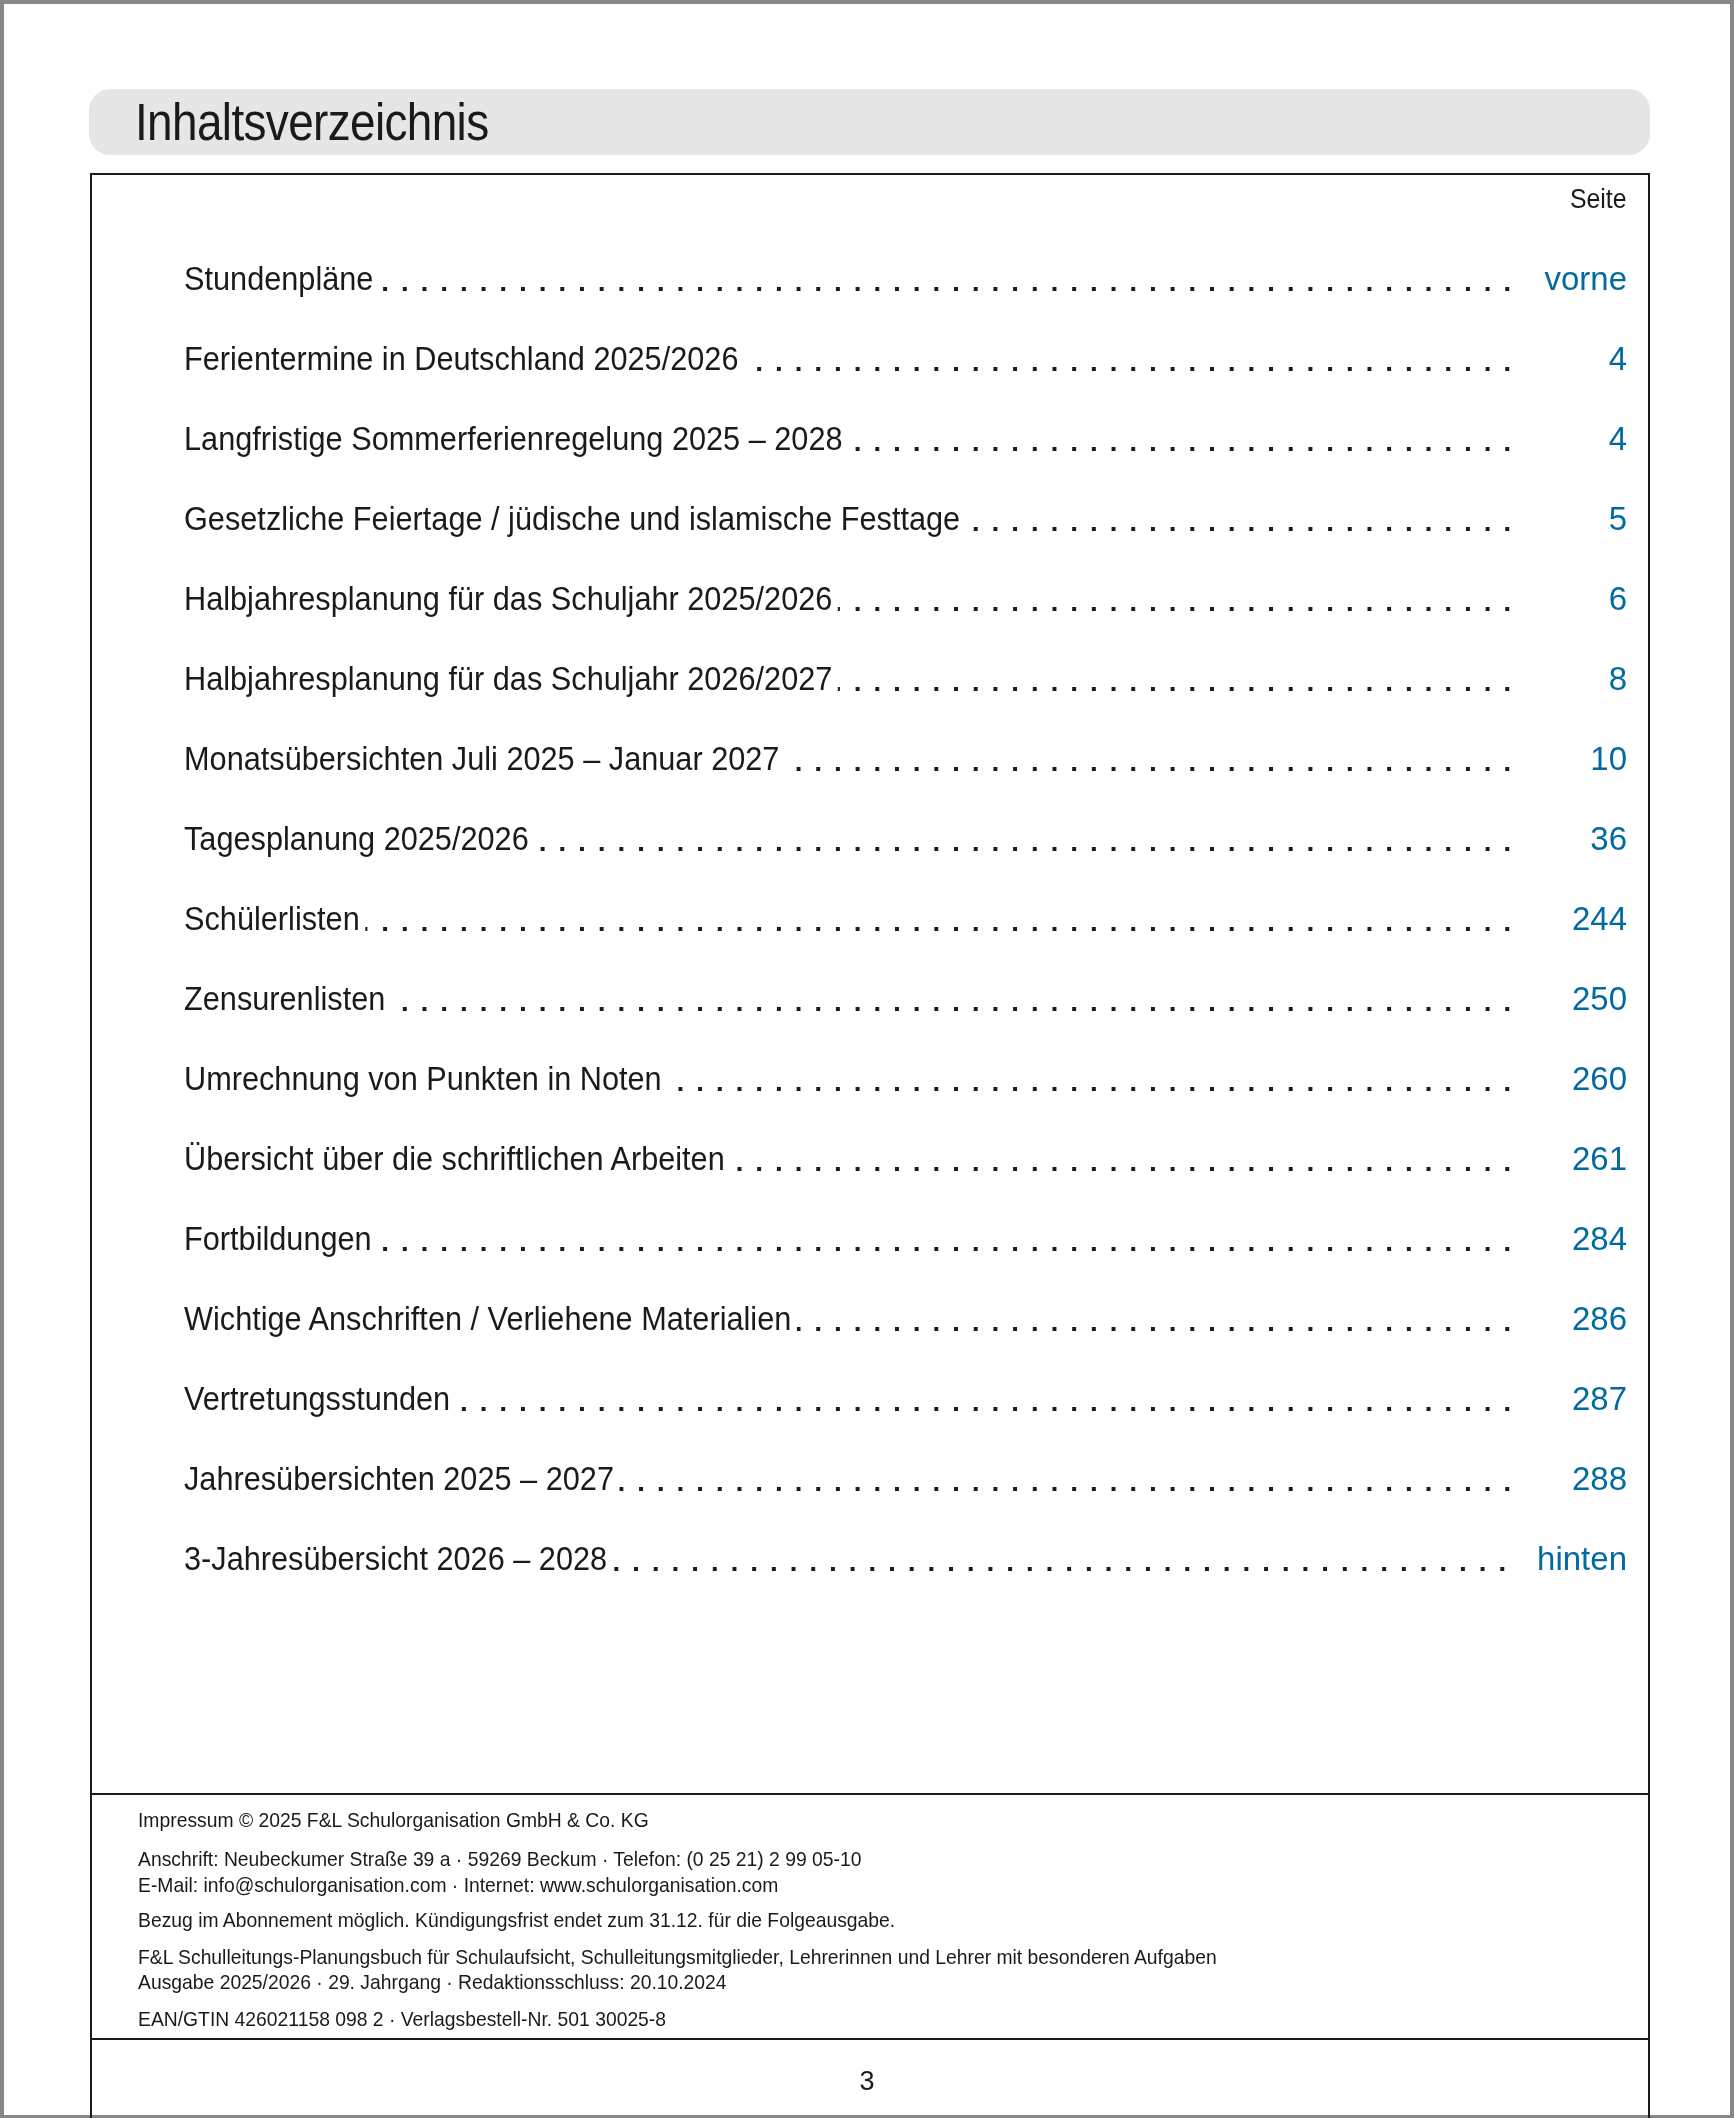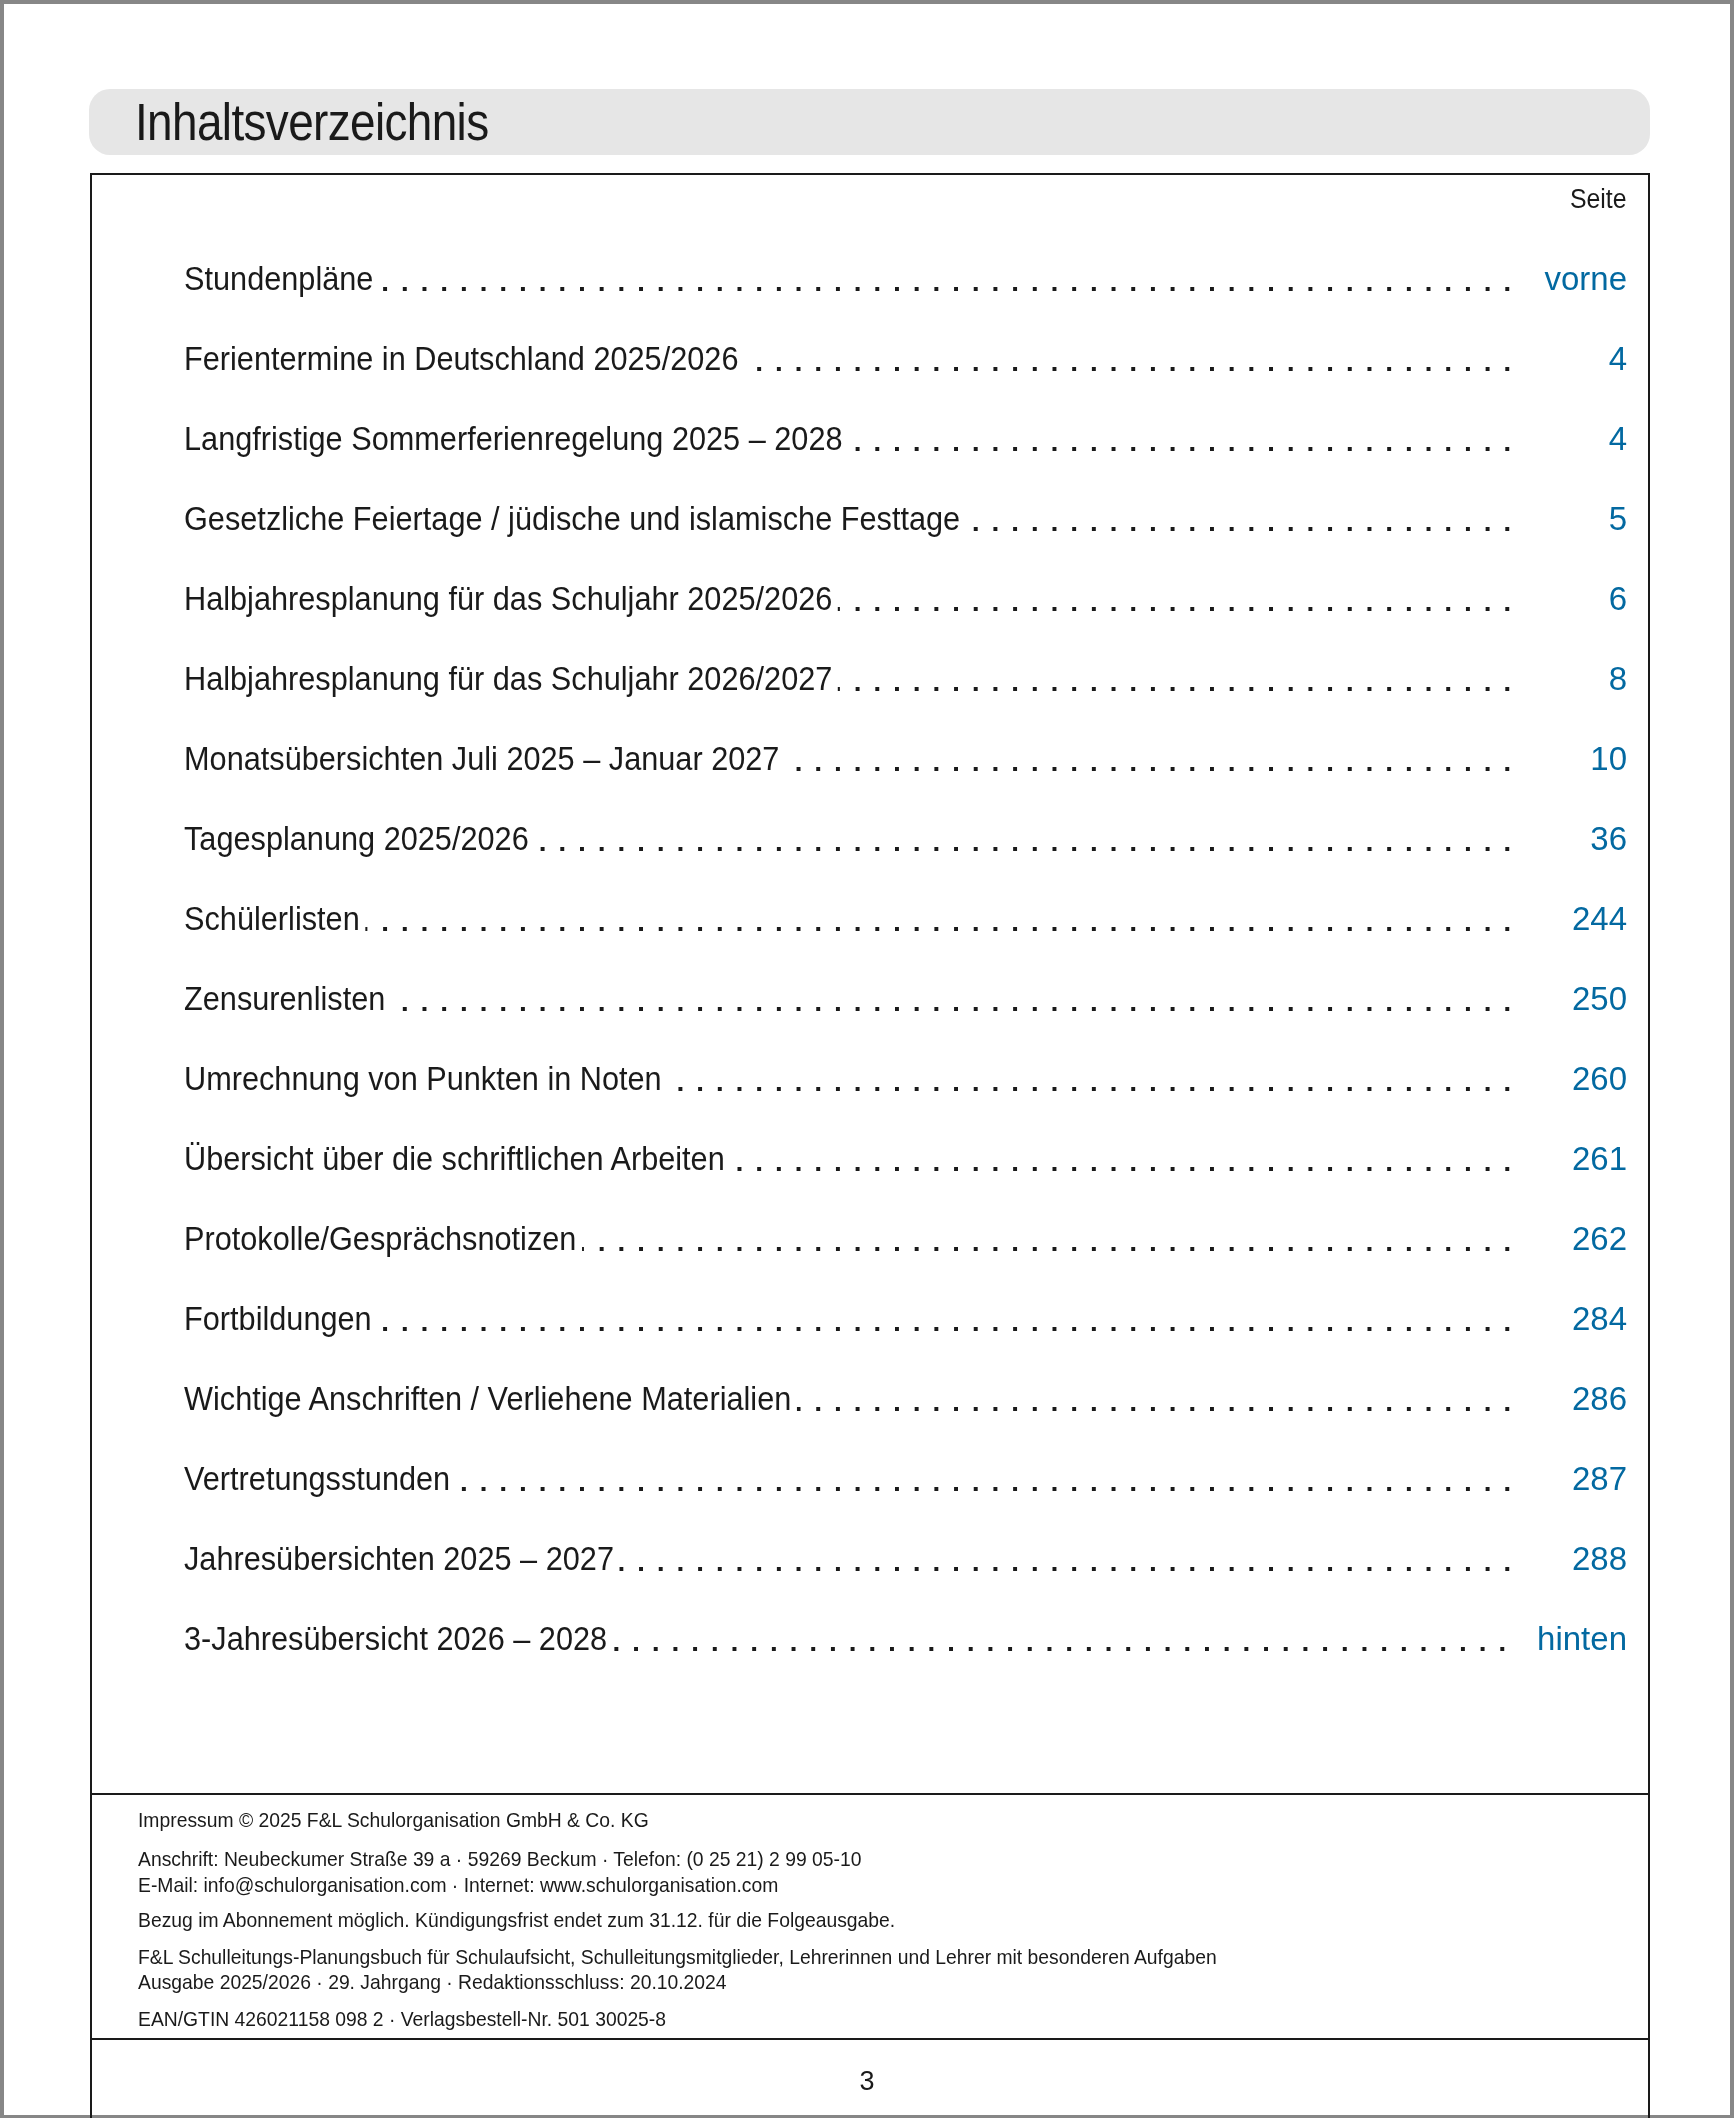--- a/index.html
+++ b/index.html
@@ -219,25 +219,20 @@
         <span class="toc-title">Umrechnung von Punkten in Noten</span>
         <span class="toc-page">260</span>
       </li>
       <li class="toc-row">
         <span class="toc-leader" style="right: 102px;"></span>
         <span class="toc-title">Übersicht über die schriftlichen Arbeiten</span>
         <span class="toc-page">261</span>
       </li>
       <li class="toc-row">
         <span class="toc-leader" style="right: 102px;"></span>
-        <span class="toc-title">Protokolle/Gesprächsnotizen</span>
-        <span class="toc-page">262</span>
-      </li>
-      <li class="toc-row">
-        <span class="toc-leader" style="right: 102px;"></span>
         <span class="toc-title">Fortbildungen</span>
         <span class="toc-page">284</span>
       </li>
       <li class="toc-row">
         <span class="toc-leader" style="right: 102px;"></span>
         <span class="toc-title">Wichtige Anschriften / Verliehene Materialien</span>
         <span class="toc-page">286</span>
       </li>
       <li class="toc-row">
         <span class="toc-leader" style="right: 102px;"></span>

